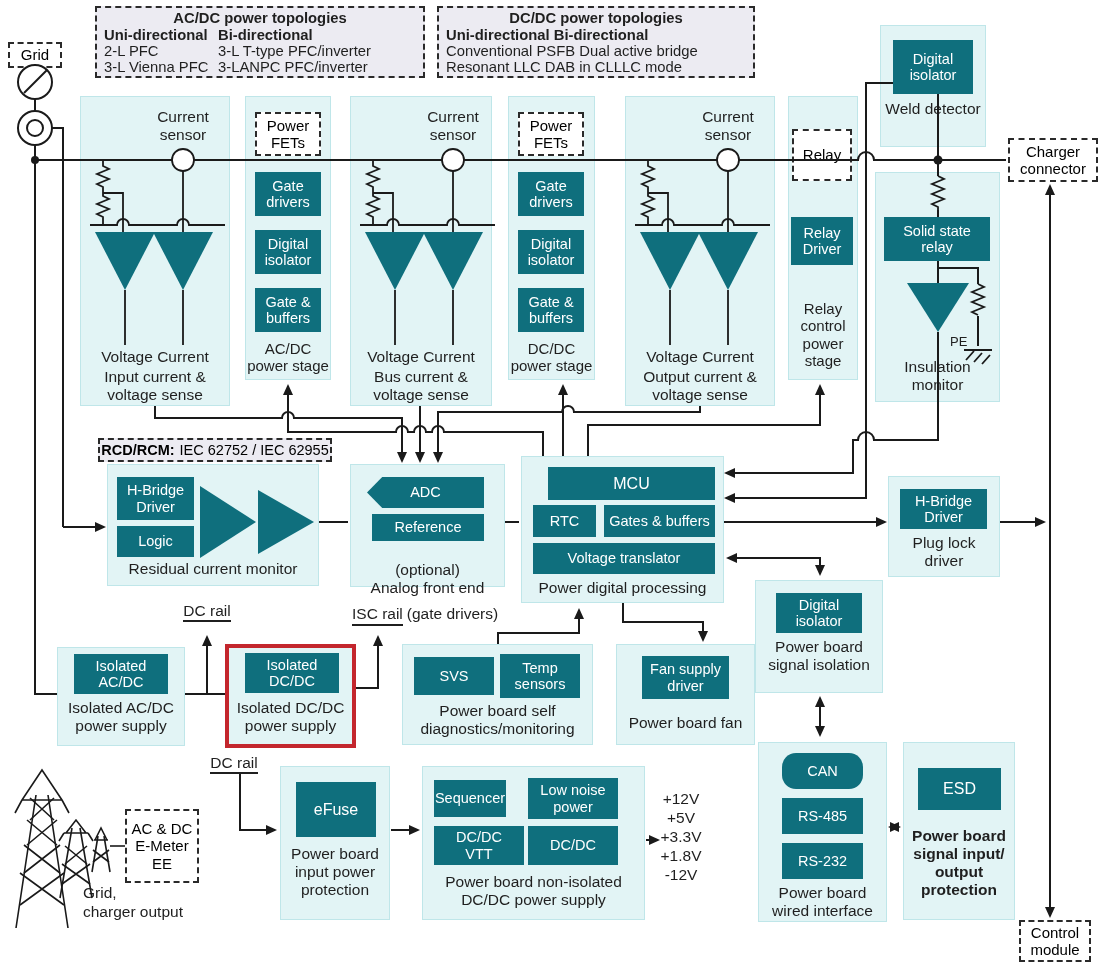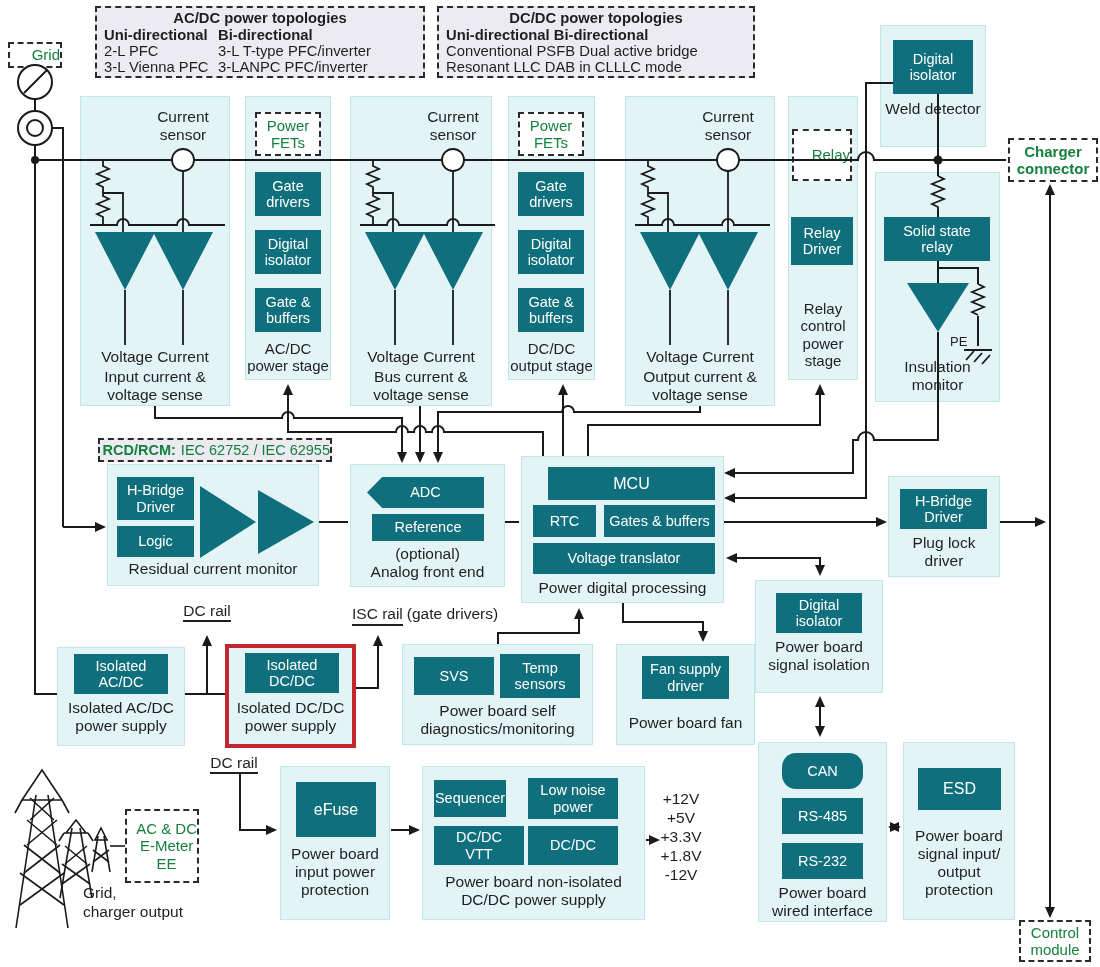--- a/index.html
+++ b/index.html
@@ -5,22 +5,22 @@
   html,body{margin:0;padding:0;background:#fff;}
   #stage{position:relative;width:1100px;height:967px;background:#fff;
          font-family:"Liberation Sans", sans-serif;color:#1f1f1f;overflow:hidden;}
   .abs{position:absolute;box-sizing:border-box;}
   .block{background:#E2F4F5;border:1px solid #BFE6E9;}
   .redblock{background:#E2F4F5;border:4px solid #C3262D;}
   .chip{background:#0F6F7D;color:#fff;display:flex;align-items:center;justify-content:center;
         text-align:center;font-size:14.5px;line-height:1.12;padding:2px;}
   .cap{font-size:15.5px;text-align:center;line-height:1.16;color:#1f1f1f;}
   .cap-sm{font-size:15px;}
-  .dash{border:2px dashed #2a2a2a;background:#fff;display:flex;align-items:center;justify-content:flex-end;
-        text-align:center;font-size:15px;line-height:1.15;color:#15803d;}
+  .dash{border:2px dashed #2a2a2a;background:#fff;display:flex;align-items:center;justify-content:center;
+        text-align:center;font-size:15px;line-height:1.15;color:#000000;}
   .lav{background:#ECEBF2;border:2px dashed #2a2a2a;}
   .pre{white-space:pre-line;}
   .b{font-weight:bold;}
   .u{border-bottom:2px solid #1f1f1f;padding-bottom:1px;}
   .amp-label{color:#fff;font-size:14px;text-align:center;}
   .rail-label{font-size:15.5px;}
   .tpg{font-size:14.8px;line-height:1.0;}
   svg{position:absolute;left:0;top:0;pointer-events:none;}
 </style>
 </head>
@@ -40,21 +40,21 @@
   <div class="abs tpg" style="left:218px;top:44px;">3-L T-type PFC/inverter</div>
   <div class="abs tpg" style="left:104px;top:60px;">3-L Vienna PFC</div>
   <div class="abs tpg" style="left:218px;top:60px;">3-LANPC PFC/inverter</div>
 
   <div class="abs dash lav tpg" style="left:437px;top:6px;width:318px;height:72px;"></div>
   <div class="abs tpg b" style="left:437px;top:11px;width:318px;text-align:center;">DC/DC power topologies</div>
   <div class="abs tpg b" style="left:446px;top:28px;">Uni-directional Bi-directional</div>
   <div class="abs tpg" style="left:446px;top:44px;">Conventional PSFB Dual active bridge</div>
   <div class="abs tpg" style="left:446px;top:60px;">Resonant LLC DAB in CLLLC mode</div>
 
-  <div class="abs dash" style="left:1008px;top:138px;width:90px;height:44px;font-weight:bold;">
+  <div class="abs dash" style="left:1008px;top:138px;width:90px;height:44px;">
     <span>Charger connector</span>
   </div>
 
   <div class="abs block" style="left:880px;top:25px;width:106px;height:122px;"></div>
   <div class="abs chip" style="left:893px;top:40px;width:80px;height:54px;">Digital isolator</div>
   <div class="abs cap" style="left:885px;top:100px;width:96px;">Weld detector</div>
 
   <div class="abs block" style="left:80px;top:96px;width:150px;height:310px;"></div>
   <div class="abs cap" style="left:133px;top:108px;width:100px;">Current sensor</div>
   <div class="abs amp-label" style="left:100px;top:236px;width:50px;">Amp</div>
@@ -74,21 +74,21 @@
   <div class="abs amp-label" style="left:370px;top:236px;width:50px;">Amp</div>
   <div class="abs amp-label" style="left:428px;top:236px;width:50px;">Amp</div>
   <div class="abs cap" style="left:351px;top:348px;width:140px;">Voltage Current</div>
   <div class="abs cap" style="left:351px;top:368px;width:140px;">Bus current &amp; voltage sense</div>
 
   <div class="abs block" style="left:508px;top:96px;width:87px;height:284px;"></div>
   <div class="abs dash" style="left:518px;top:112px;width:66px;height:44px;">Power FETs</div>
   <div class="abs chip" style="left:518px;top:172px;width:66px;height:44px;">Gate drivers</div>
   <div class="abs chip" style="left:518px;top:230px;width:66px;height:44px;">Digital isolator</div>
   <div class="abs chip" style="left:518px;top:288px;width:66px;height:44px;">Gate &amp; buffers</div>
-  <div class="abs cap cap-sm" style="left:508px;top:340px;width:87px;">DC/DC output stage</div>
+  <div class="abs cap cap-sm" style="left:508px;top:340px;width:87px;">DC/DC power stage</div>
 
   <div class="abs block" style="left:625px;top:96px;width:150px;height:310px;"></div>
   <div class="abs cap" style="left:678px;top:108px;width:100px;">Current sensor</div>
   <div class="abs amp-label" style="left:645px;top:236px;width:50px;">Amp</div>
   <div class="abs amp-label" style="left:703px;top:236px;width:50px;">Amp</div>
   <div class="abs cap" style="left:630px;top:348px;width:140px;">Voltage Current</div>
   <div class="abs cap" style="left:630px;top:368px;width:140px;">Output current &amp; voltage sense</div>
 
   <div class="abs block" style="left:788px;top:96px;width:70px;height:284px;"></div>
   <div class="abs dash" style="left:792px;top:129px;width:60px;height:52px;">Relay</div>
@@ -109,21 +109,21 @@
   <div class="abs block" style="left:107px;top:464px;width:212px;height:122px;"></div>
   <div class="abs chip" style="left:117px;top:477px;width:77px;height:43px;">H-Bridge Driver</div>
   <div class="abs chip" style="left:117px;top:526px;width:77px;height:31px;">Logic</div>
   <div class="abs amp-label" style="left:203px;top:513px;width:40px;">Amp</div>
   <div class="abs amp-label" style="left:258px;top:514px;width:46px;font-size:13px;">Comp</div>
   <div class="abs cap" style="left:110px;top:560px;width:206px;">Residual current monitor</div>
 
   <div class="abs block" style="left:350px;top:464px;width:155px;height:123px;"></div>
   <div class="abs chip" style="left:367px;top:477px;width:117px;height:31px;clip-path:polygon(13% 0,100% 0,100% 100%,13% 100%,0 50%);">ADC</div>
   <div class="abs chip" style="left:372px;top:514px;width:112px;height:27px;">Reference</div>
-  <div class="abs cap pre" style="left:352px;top:545px;width:151px;">(optional)
+  <div class="abs cap pre" style="left:352px;top:561px;width:151px;">(optional)
 Analog front end</div>
 
   <div class="abs block" style="left:521px;top:456px;width:203px;height:147px;"></div>
   <div class="abs chip" style="left:548px;top:467px;width:167px;height:33px;font-size:16px;">MCU</div>
   <div class="abs chip" style="left:533px;top:505px;width:63px;height:32px;">RTC</div>
   <div class="abs chip" style="left:604px;top:505px;width:111px;height:32px;">Gates &amp; buffers</div>
   <div class="abs chip" style="left:533px;top:543px;width:182px;height:31px;">Voltage translator</div>
   <div class="abs cap" style="left:523px;top:579px;width:199px;">Power digital processing</div>
 
   <div class="abs block" style="left:888px;top:476px;width:112px;height:101px;"></div>
@@ -183,21 +183,21 @@
   </div>
 
   <div class="abs block" style="left:758px;top:742px;width:129px;height:180px;"></div>
   <div class="abs chip" style="left:782px;top:753px;width:81px;height:36px;border-radius:14px;">CAN</div>
   <div class="abs chip" style="left:782px;top:798px;width:81px;height:36px;">RS-485</div>
   <div class="abs chip" style="left:782px;top:843px;width:81px;height:36px;">RS-232</div>
   <div class="abs cap" style="left:762px;top:884px;width:121px;">Power board wired interface</div>
 
   <div class="abs block" style="left:903px;top:742px;width:112px;height:178px;"></div>
   <div class="abs chip" style="left:918px;top:768px;width:83px;height:42px;font-size:16px;">ESD</div>
-  <div class="abs cap" style="left:906px;top:827px;width:106px;">Power board signal input/ output protection</div>
+  <div class="abs cap" style="left:906px;top:827px;width:106px;font-weight:bold;">Power board signal input/ output protection</div>
 
   <div class="abs dash" style="left:125px;top:809px;width:74px;height:74px;">
     <span class="pre">AC &amp; DC
 E-Meter
 EE</span>
   </div>
   <div class="abs pre" style="left:83px;top:884px;font-size:15.5px;line-height:1.2;">Grid,
 charger output</div>
 
   <div class="abs dash" style="left:1019px;top:920px;width:72px;height:42px;">

